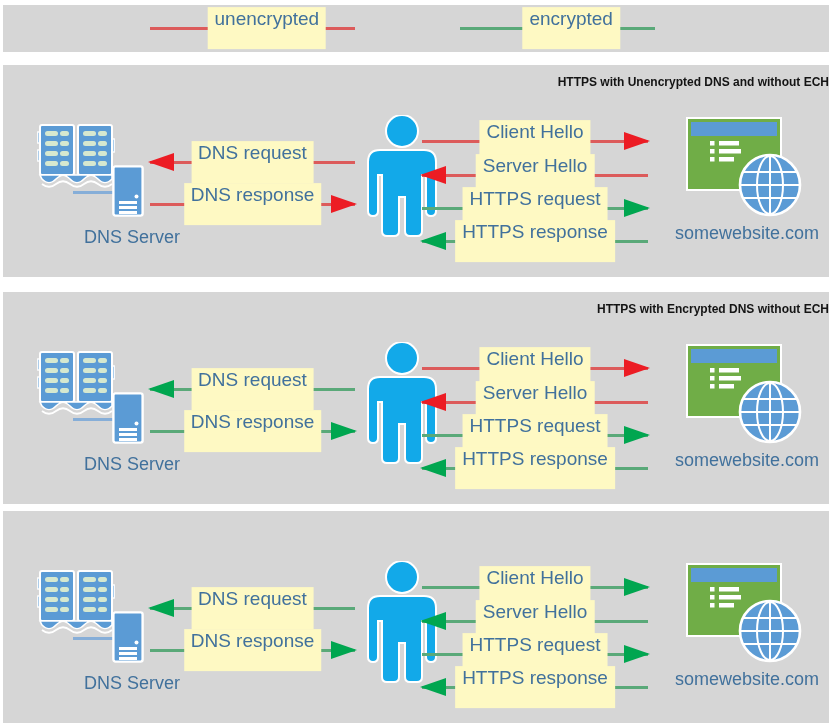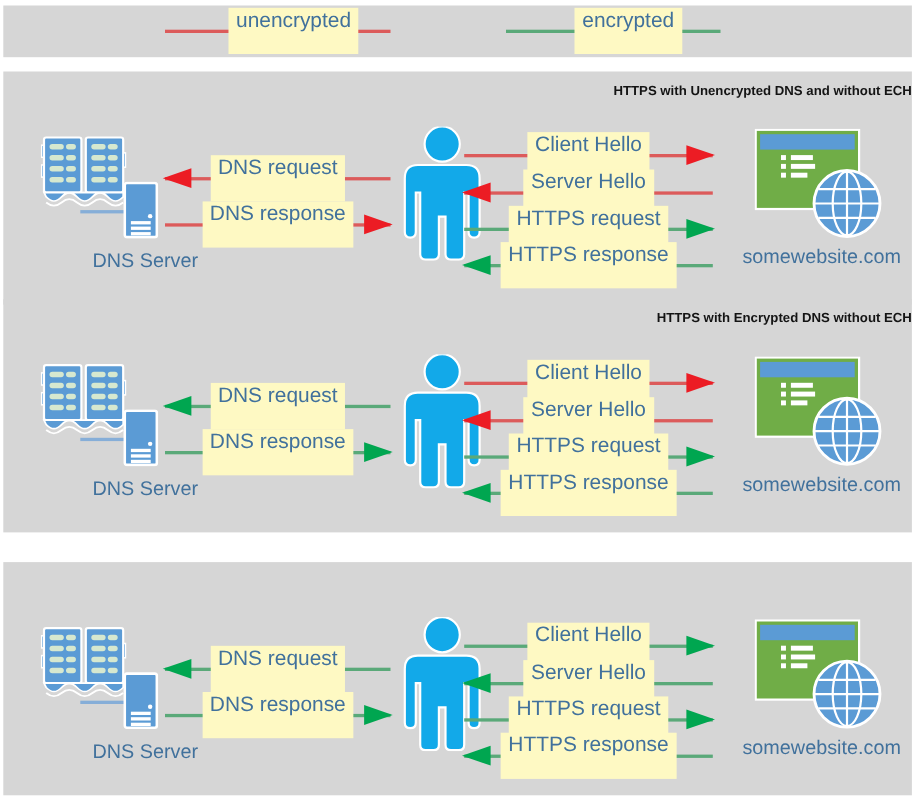--- a/index.html
+++ b/index.html
@@ -1,20 +1,20 @@
 <!DOCTYPE html>
 <html style="--panel_bg: #d6d6d6; --title_black: #141414; --text_blue: #41719c; --unencrypted_line: #dc5b5b; --unencrypted_head: #ec1c24; --encrypted_line: #5aa979; --encrypted_head: #00a650; --icon_blue: #5b9bd5; --person_blue: #12a9e9; --site_green: #70ad47;"><head>
 <meta charset="utf-8">
 <style>
   html,body{margin:0;padding:0;background:#ffffff;}
   body{width:832px;height:725px;position:relative;font-family:"Liberation Sans",sans-serif;overflow:hidden;}
   .bar,.panel{position:absolute;left:3px;width:826px;background:var(--panel_bg,#d6d6d6);}
   .bar{top:5px;height:47px;}
   .panel{height:212px;}
-  .panel.p0{top:65px;} .panel.p1{top:272px;} .panel.p2{top:511px;}
+  .panel.p0{top:65px;} .panel.p1{top:292px;} .panel.p2{top:511px;}
   .ptitle{position:absolute;top:10px;left:0;width:100%;text-align:right;
           font-size:12px;font-weight:700;color:var(--title_black,#141414);letter-spacing:0px;}
   
   .arrow{position:absolute;height:0;}
   .arrow .line{position:absolute;left:0;right:0;top:-1.5px;height:3px;background:#999;}
   .arrow.unenc .line{background:var(--unencrypted_line,#dc5b5b);}
   .arrow.enc .line{background:var(--encrypted_line,#5aa979);}
   .arrow .head{position:absolute;top:-9px;width:0;height:0;
                border-top:9px solid transparent;border-bottom:9px solid transparent;}
   .arrow.dir-right .head{right:-2px;border-left:26px solid #999;}

